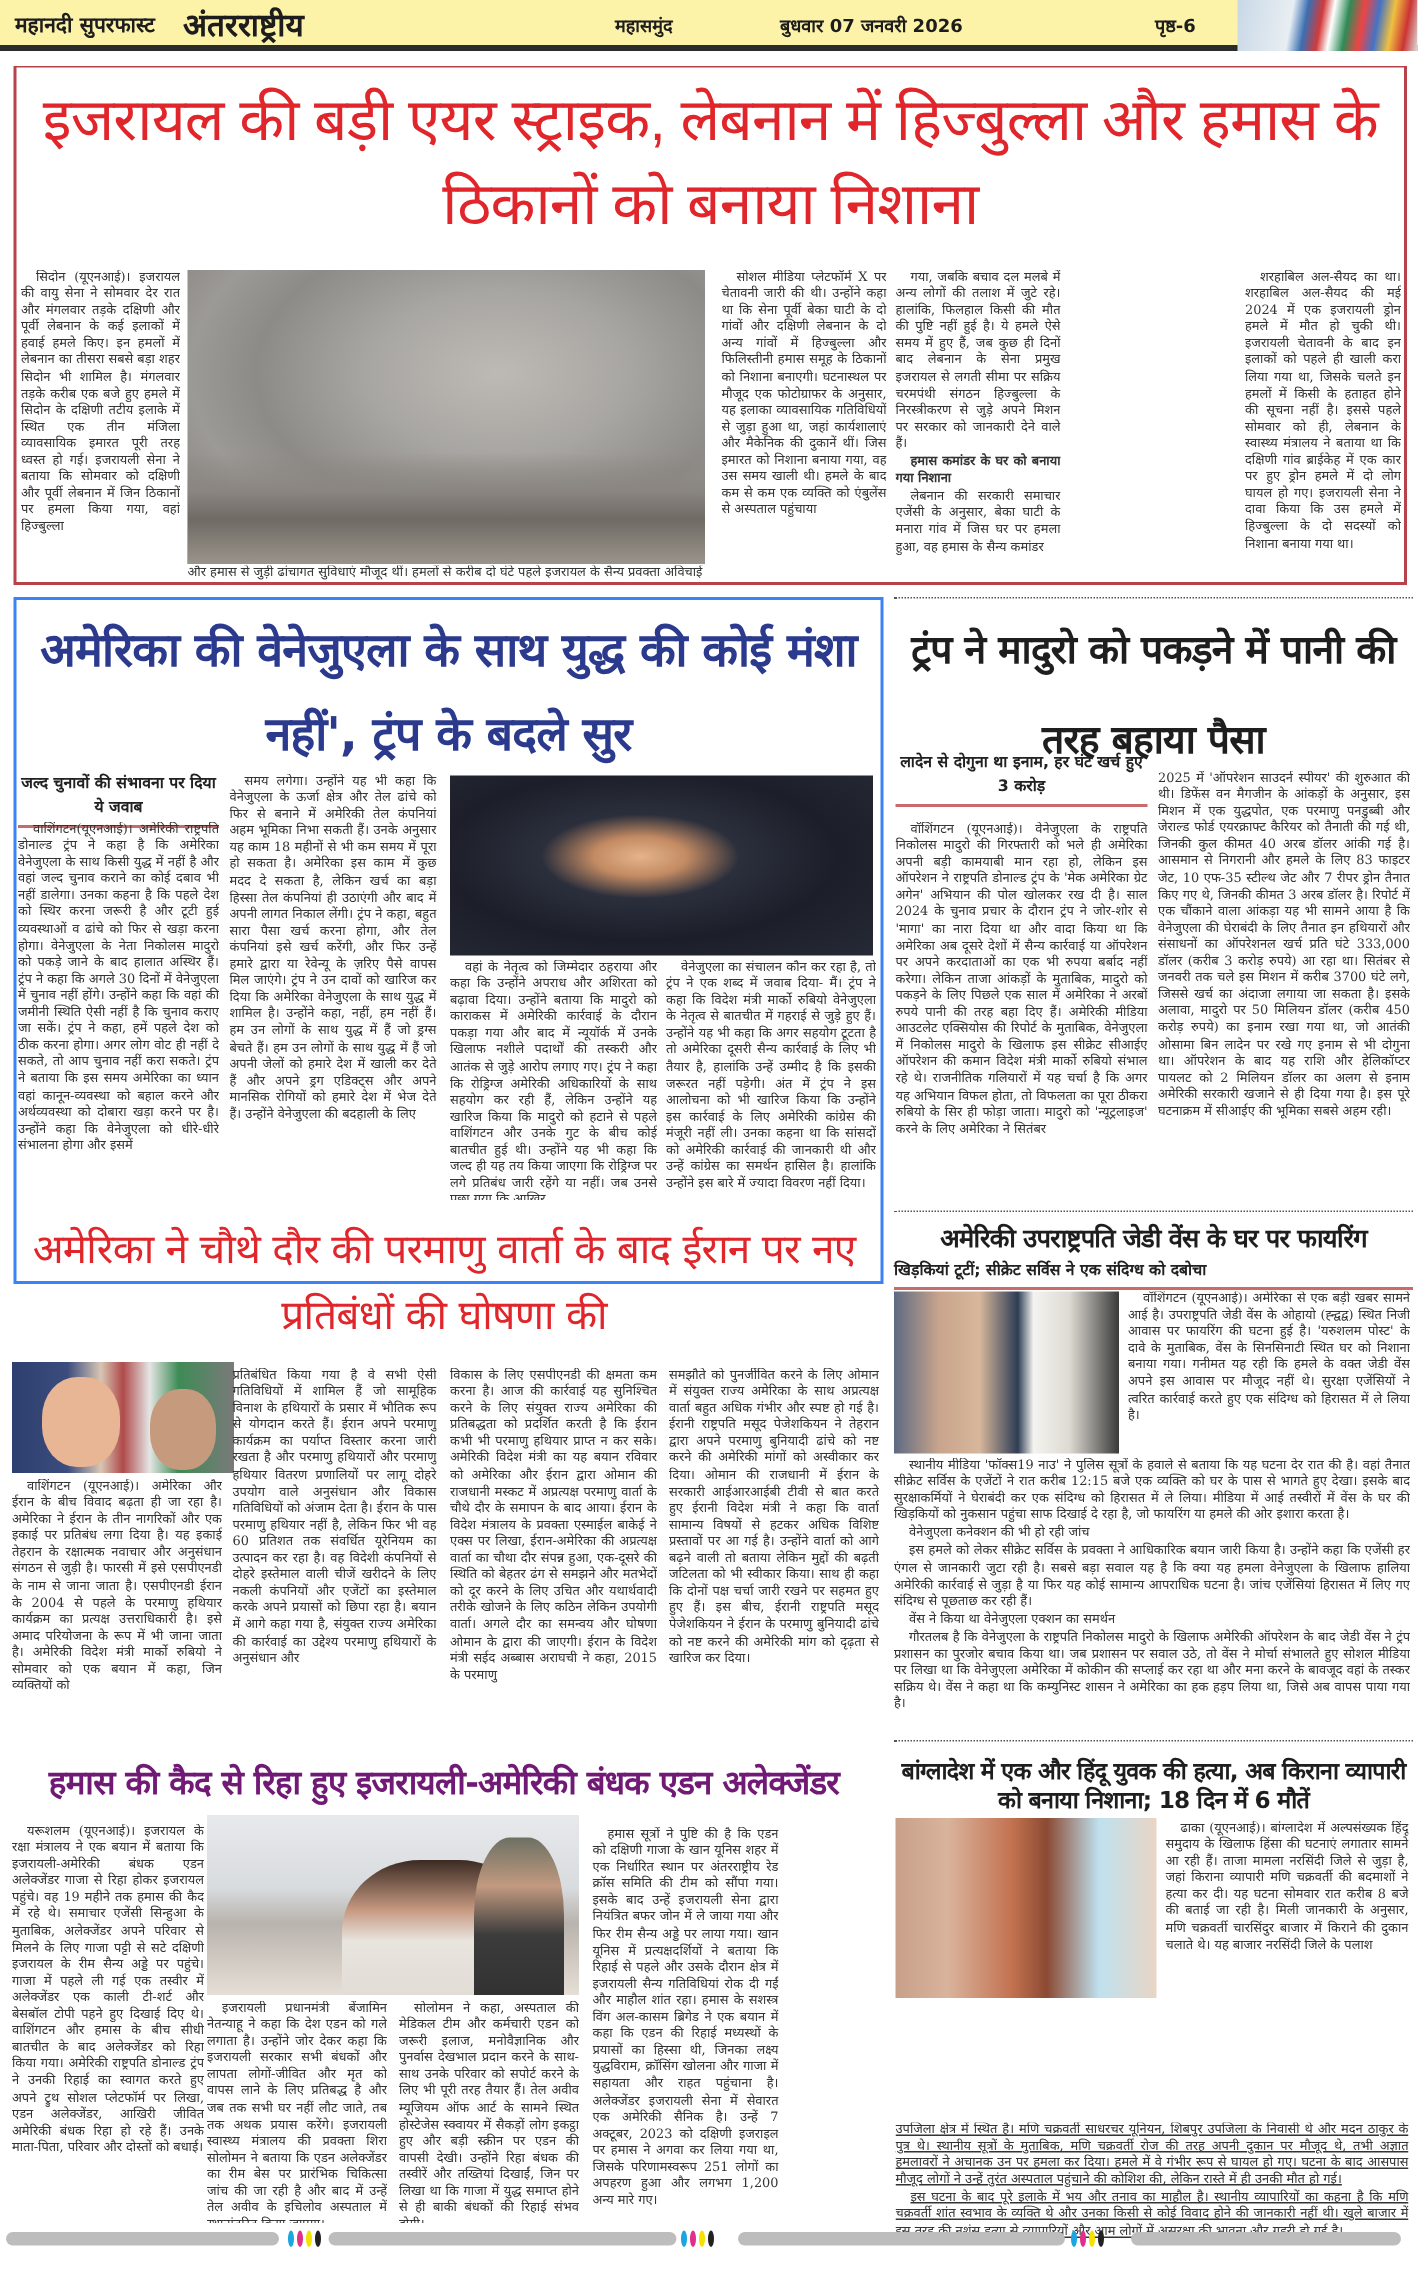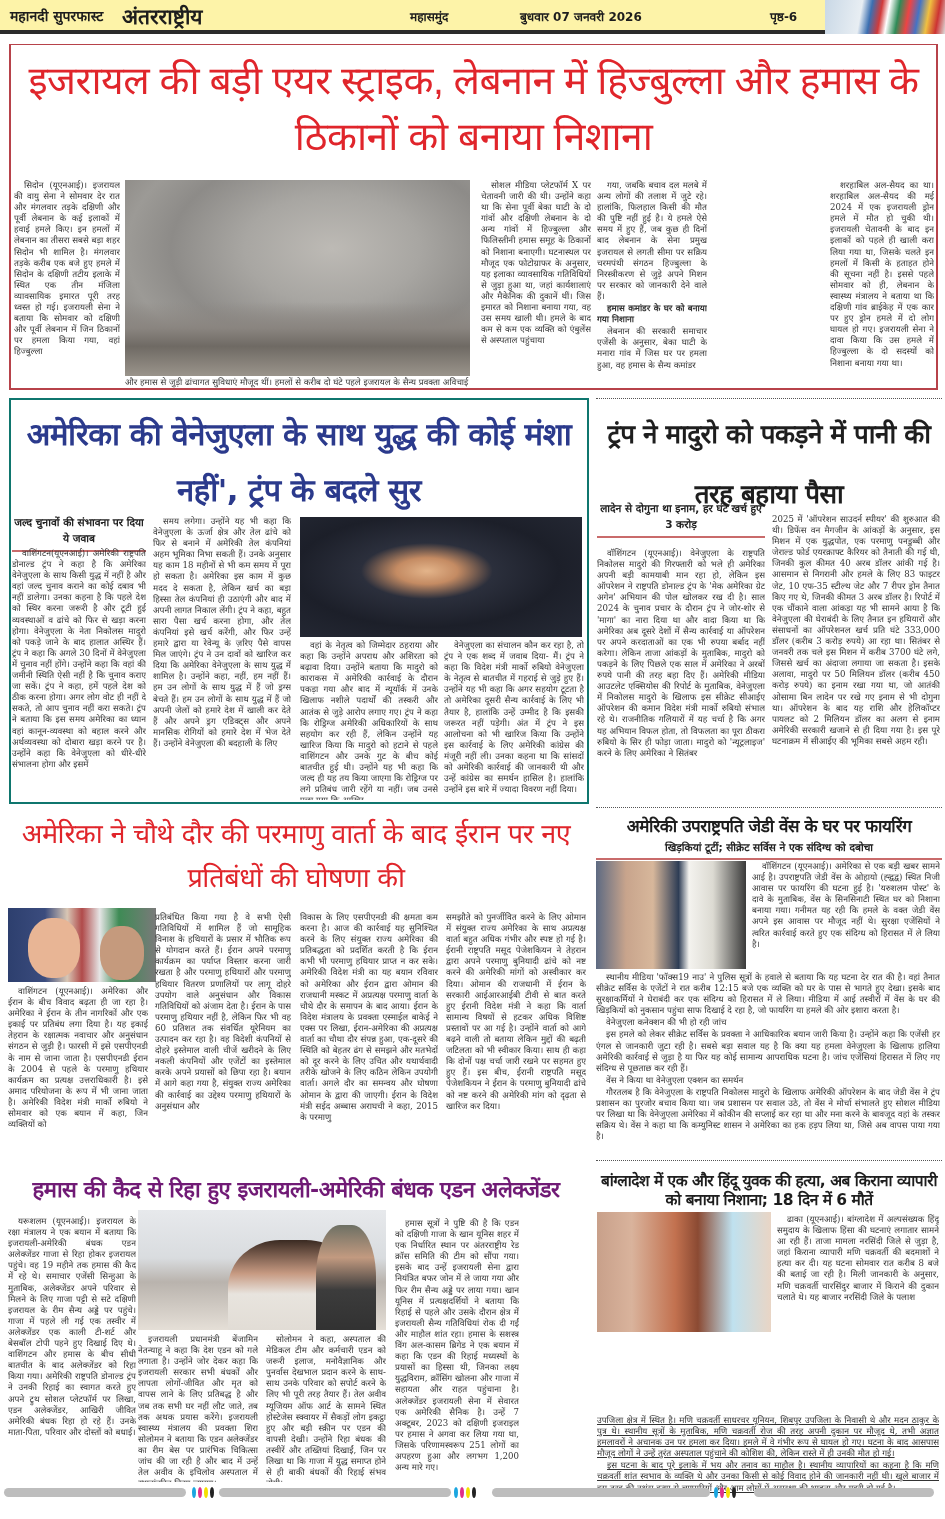--- a/index.html
+++ b/index.html
@@ -24,38 +24,38 @@
   .sub { font-weight: bold; }
   .photo { position: absolute; overflow: hidden; }
 
   
   .s1 { left: 9px; top: 44px; width: 929px; height: 346px; border: 2px solid #b7424a; border-top-width: 1px; padding-left: 22px; }
   .s1-head { position: absolute; left: 0; top: 8px; width: 925px; text-align: center; color: #e0252b; font-family: "Liberation Sans", sans-serif; font-size: 39px; line-height: 56px; letter-spacing: -0.5px; font-weight: normal; }
   .smoke { background: radial-gradient(ellipse at 60% 35%, #bdbab5 0%, #a8a6a2 30%, #8d8b88 55%, #9c9a96 70%, #7a7672 100%); }
   .rubble { position: absolute; left: 0; bottom: 0; width: 100%; height: 38%; background: linear-gradient(180deg, rgba(0,0,0,0) 0%, #8a8580 35%, #6f6a64 60%, #9a948b 100%); }
 
   
-  .s2 { left: 9px; top: 398px; width: 580px; height: 406px; border: 2px solid #0f766e; }
+  .s2 { left: 9px; top: 398px; width: 580px; height: 458px; border: 2px solid #3b82f6; }
   .s2-head { position: absolute; left: 0; top: 6px; width: 576px; text-align: center; color: #2b3a8c; font-family: "DejaVu Sans", sans-serif; font-weight: bold; font-size: 31px; line-height: 56px; letter-spacing: -0.5px; }
   .subhead-box { position: absolute; text-align: center; font-family: "DejaVu Sans", sans-serif; font-weight: bold; font-size: 10.5px; line-height: 16px; color: #222; border-bottom: 2px solid #c96b6b; padding-bottom: 4px; }
   .trump-photo { background: radial-gradient(ellipse at 45% 45%, #e3b48a 0%, #c48b63 14%, #2b2f3c 30%, #1c1f29 60%, #262a36 100%); }
 
   
   .s3-head { position: absolute; left: 596px; top: 404px; width: 346px; text-align: center; color: #1e1e1e; font-family: "DejaVu Sans", sans-serif; font-weight: bold; font-size: 26px; line-height: 60px; letter-spacing: -0.5px; }
   .dotted-sep { position: absolute; border-top: 1px dotted #555; }
 
   
   .s4-head { position: absolute; left: 5px; top: 812px; width: 582px; text-align: center; color: #e0252b; font-family: "DejaVu Sans", sans-serif; font-weight: normal; font-size: 27px; line-height: 44px; letter-spacing: -0.5px; }
   .iran-photo { background: linear-gradient(90deg, #2d3f6e 0%, #3b4c7e 25%, #d8c6b4 40%, #b04a4a 50%, #e5e5e5 62%, #3e8b55 75%, #7a7a7a 100%); }
   .face1 { position: absolute; left: 20px; top: 10px; width: 52px; height: 60px; border-radius: 45%; background: #e8b595; }
   .face2 { position: absolute; left: 92px; top: 18px; width: 44px; height: 54px; border-radius: 45%; background: #c59a7d; }
 
   
   .s5-head { position: absolute; left: 596px; top: 814px; width: 346px; text-align: center; color: #1e1e1e; font-family: "DejaVu Sans", sans-serif; font-weight: bold; font-size: 17px; line-height: 24px; letter-spacing: -0.5px; }
-  .s5-sub { position: absolute; left: 596px; top: 840px; width: 346px; text-align: center; font-family: "DejaVu Sans", sans-serif; font-weight: bold; font-size: 10.5px; line-height: 14px; color: #222; padding-bottom: 4px; border-bottom: 2px solid #c96b6b; }
+  .s5-sub { position: absolute; left: 596px; top: 840px; width: 346px; text-align: left; font-family: "DejaVu Sans", sans-serif; font-weight: bold; font-size: 10.5px; line-height: 14px; color: #222; padding-bottom: 4px; border-bottom: 2px solid #c96b6b; }
   .vance-photo { background: linear-gradient(90deg, #5d6a82 0%, #c8a48c 20%, #d7b79b 38%, #2e3d55 55%, #f4f3ef 62%, #dcdad2 78%, #3a3a3a 100%); }
 
   
   .s6-head { position: absolute; left: 5px; top: 1172px; width: 582px; text-align: center; color: #701a75; font-family: "DejaVu Sans", sans-serif; font-weight: bold; font-size: 22px; line-height: 36px; letter-spacing: -0.5px; }
   .hostage-photo { background: linear-gradient(180deg, #e7e9ec 0%, #d9dcdf 40%, #b9b3ad 60%, #e5dfd7 100%); }
   .hostage-figure { position: absolute; left: 90px; top: 30px; width: 130px; height: 120px; border-radius: 40% 40% 10% 10%; background: linear-gradient(180deg, #3a2a22 0%, #c79a82 28%, #e8e4de 45%, #dcd6ce 100%); }
   .hostage-man { position: absolute; right: 10px; top: 15px; width: 60px; height: 130px; border-radius: 40% 40% 10% 10%; background: linear-gradient(180deg, #6d7064 0%, #c29a80 25%, #3c3c3c 50%, #2b2b2b 100%); }
 
   
   .s7-head { position: absolute; left: 596px; top: 1172px; width: 346px; text-align: center; color: #1e1e1e; font-family: "DejaVu Sans", sans-serif; font-weight: bold; font-size: 15.5px; line-height: 19px; letter-spacing: -0.5px; }

